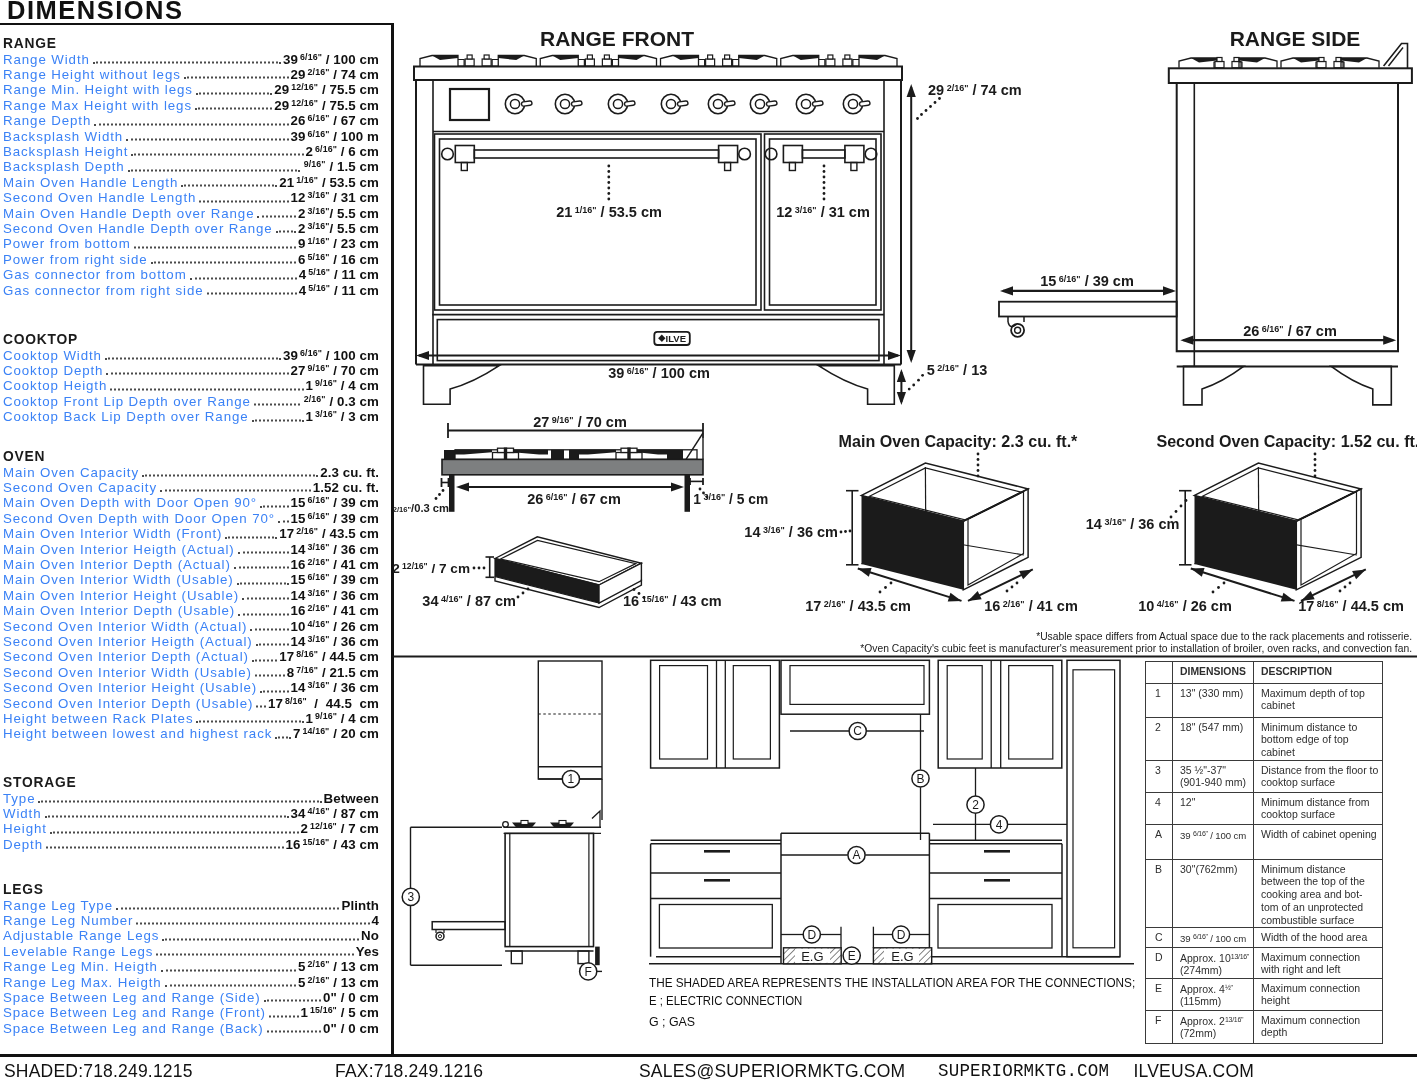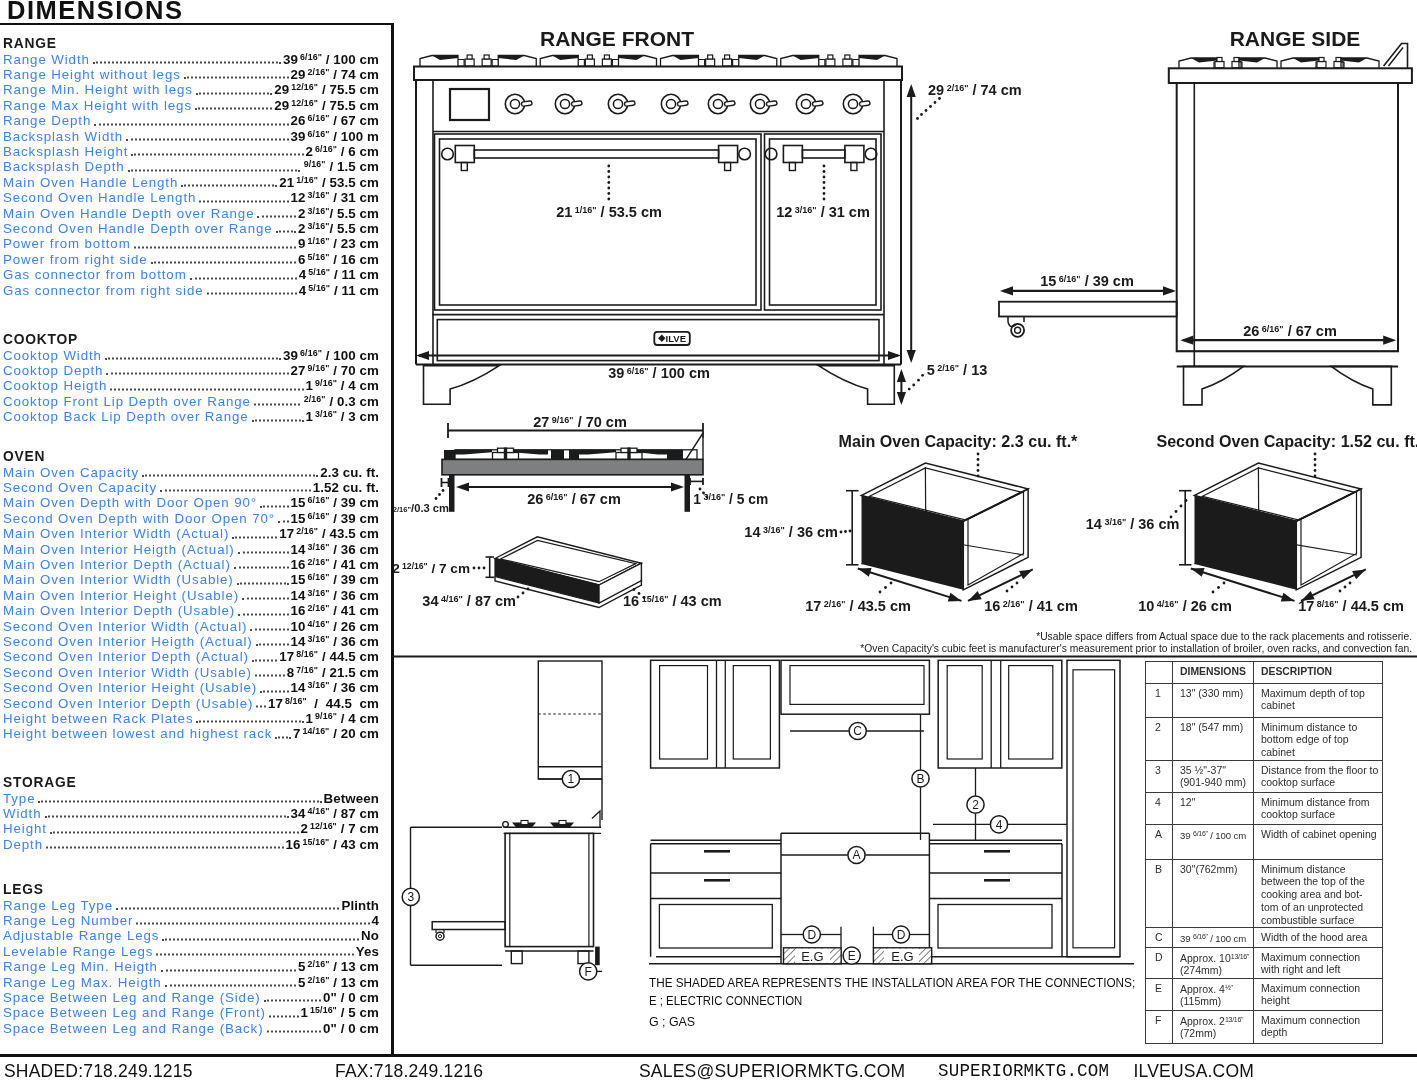--- a/index.html
+++ b/index.html
@@ -170,21 +170,21 @@
         <span class="l">Main Oven Depth with Door Open 90°</span>
         <span class="d"></span>
         <span class="v"><span class="n">15</span><span class="f">6/16"</span><span class="n"> / 39 cm</span></span>
       </div>
       <div class="r">
         <span class="l">Second Oven Depth with Door Open 70°</span>
         <span class="d"></span>
         <span class="v"><span class="n">15</span><span class="f">6/16"</span><span class="n"> / 39 cm</span></span>
       </div>
       <div class="r">
-        <span class="l">Main Oven Interior Width (Actual)</span>
+        <span class="l">Main Oven Interior Width (Front)</span>
         <span class="d"></span>
         <span class="v"><span class="n">17</span><span class="f">2/16"</span><span class="n"> / 43.5 cm</span></span>
       </div>
       <div class="r">
         <span class="l">Main Oven Interior Heigth (Actual)</span>
         <span class="d"></span>
         <span class="v"><span class="n">14</span><span class="f">3/16"</span><span class="n"> / 36 cm</span></span>
       </div>
       <div class="r">
         <span class="l">Main Oven Interior Depth (Actual)</span>

